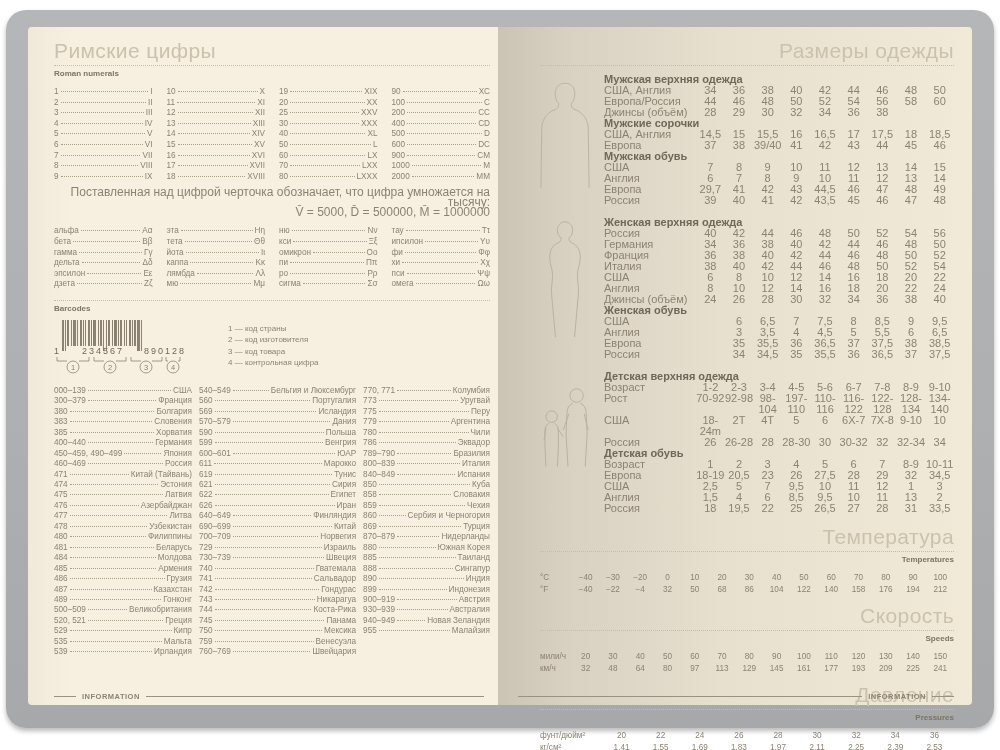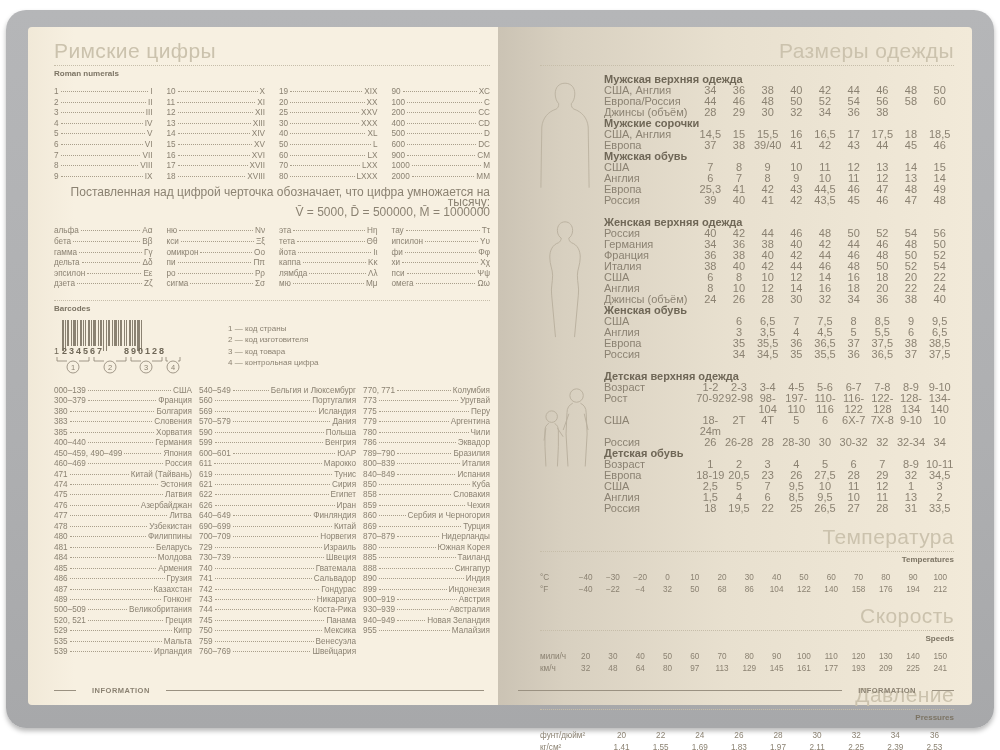--- a/index.html
+++ b/index.html
@@ -40,40 +40,40 @@
   .note { text-align:right; font-size:12px; color:#8b8272; line-height:10px; margin:5px 0 9px; }
 
   
   .bc-wrap { display:flex; gap:42px; margin:7px 0 6px; }
   .bc-graphic { width:132px; flex:none; }
   .bars { height:31px; display:flex; align-items:flex-start; width:122px; overflow:hidden; margin-left:8px; }
   .bars span { background:#8b8272; height:26px; flex:none; }
   .bars span.tall { height:31px; }
   .bc-digits { display:flex; font-size:9px; color:#6f6757; margin-top:-5px; }
   .bc-digits .lead { width:8px; }
-  .bc-digits .grp { flex:1; text-align:left; letter-spacing:2px;font-weight:bold; }
+  .bc-digits .grp { flex:1; text-align:right; letter-spacing:2px; }
   .bc-legend { font-size:8px; color:#8b8272; line-height:11.5px; padding-top:3px; }
 
   
   .size-group { display:flex; margin-bottom:11px; }
   .fig-col { width:64px; flex:none; padding-top:2px; }
   .size-tbl { flex:1; display:grid; grid-template-columns:92px repeat(9,1fr);
               font-size:11px; line-height:11px; color:#8b8272; align-content:start; }
   .row-head { grid-column:1/-1; font-weight:bold; color:#6f6757; }
   .row-label { grid-column:1; }
   .cell { text-align:center; }
 
   
   .conv-sec { margin-top:9px; }
   .conv-tbl { display:grid; font-size:8.2px; line-height:11.5px; color:#8b8272; margin-top:8px; }
   .conv-tbl.c14 { grid-template-columns:32px repeat(14,1fr); }
   .conv-tbl.c9  { grid-template-columns:62px repeat(9,1fr); }
 
   
-  .page-foot { position:absolute; bottom:10px; display:flex; align-items:center; gap:16px;
+  .page-foot { position:absolute; bottom:4px; display:flex; align-items:center; gap:6px;
                font-size:7.5px; font-weight:bold; color:#8b8272; letter-spacing:0.5px; }
   .page-foot.fl { left:26px; right:14px; }
   .page-foot.fr { left:20px; right:18px; }
   .foot-line { border-top:1px solid #9a9181; height:0; }
   .w22 { width:22px; } .grow { flex:1; }
 
   svg.figure { display:block; }
 </style>
 </head>
 <body>
@@ -315,20 +315,52 @@
             <span>Εε</span>
           </div>
           <div class="dl-row">
             <span>дзета</span>
             <span class="dots"></span>
             <span>Ζζ</span>
           </div>
         </div>
       <div>
           <div class="dl-row">
+            <span>эта</span>
+            <span class="dots"></span>
+            <span>Ηη</span>
+          </div>
+          <div class="dl-row">
+            <span>тета</span>
+            <span class="dots"></span>
+            <span>Θθ</span>
+          </div>
+          <div class="dl-row">
+            <span>йота</span>
+            <span class="dots"></span>
+            <span>Ιι</span>
+          </div>
+          <div class="dl-row">
+            <span>каппа</span>
+            <span class="dots"></span>
+            <span>Κκ</span>
+          </div>
+          <div class="dl-row">
+            <span>лямбда</span>
+            <span class="dots"></span>
+            <span>Λλ</span>
+          </div>
+          <div class="dl-row">
+            <span>мю</span>
+            <span class="dots"></span>
+            <span>Μμ</span>
+          </div>
+        </div>
+      <div>
+          <div class="dl-row">
             <span>ню</span>
             <span class="dots"></span>
             <span>Νν</span>
           </div>
           <div class="dl-row">
             <span>кси</span>
             <span class="dots"></span>
             <span>Ξξ</span>
           </div>
           <div class="dl-row">
@@ -343,52 +375,20 @@
           </div>
           <div class="dl-row">
             <span>ро</span>
             <span class="dots"></span>
             <span>Ρρ</span>
           </div>
           <div class="dl-row">
             <span>сигма</span>
             <span class="dots"></span>
             <span>Σσ</span>
-          </div>
-        </div>
-      <div>
-          <div class="dl-row">
-            <span>эта</span>
-            <span class="dots"></span>
-            <span>Ηη</span>
-          </div>
-          <div class="dl-row">
-            <span>тета</span>
-            <span class="dots"></span>
-            <span>Θθ</span>
-          </div>
-          <div class="dl-row">
-            <span>йота</span>
-            <span class="dots"></span>
-            <span>Ιι</span>
-          </div>
-          <div class="dl-row">
-            <span>каппа</span>
-            <span class="dots"></span>
-            <span>Κκ</span>
-          </div>
-          <div class="dl-row">
-            <span>лямбда</span>
-            <span class="dots"></span>
-            <span>Λλ</span>
-          </div>
-          <div class="dl-row">
-            <span>мю</span>
-            <span class="dots"></span>
-            <span>Μμ</span>
           </div>
         </div>
       <div>
           <div class="dl-row">
             <span>тау</span>
             <span class="dots"></span>
             <span>Ττ</span>
           </div>
           <div class="dl-row">
             <span>ипсилон</span>
@@ -964,21 +964,21 @@
           <span class="cell">6</span>
           <span class="cell">7</span>
           <span class="cell">8</span>
           <span class="cell">9</span>
           <span class="cell">10</span>
           <span class="cell">11</span>
           <span class="cell">12</span>
           <span class="cell">13</span>
           <span class="cell">14</span>
           <span class="row-label">Европа</span>
-          <span class="cell">25,3</span>
+          <span class="cell">29,7</span>
           <span class="cell">41</span>
           <span class="cell">42</span>
           <span class="cell">43</span>
           <span class="cell">44,5</span>
           <span class="cell">46</span>
           <span class="cell">47</span>
           <span class="cell">48</span>
           <span class="cell">49</span>
           <span class="row-label">Россия</span>
           <span class="cell">39</span>

